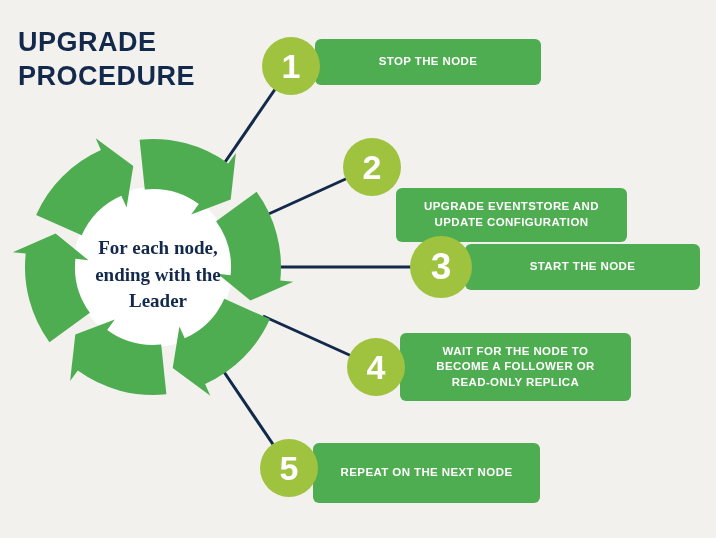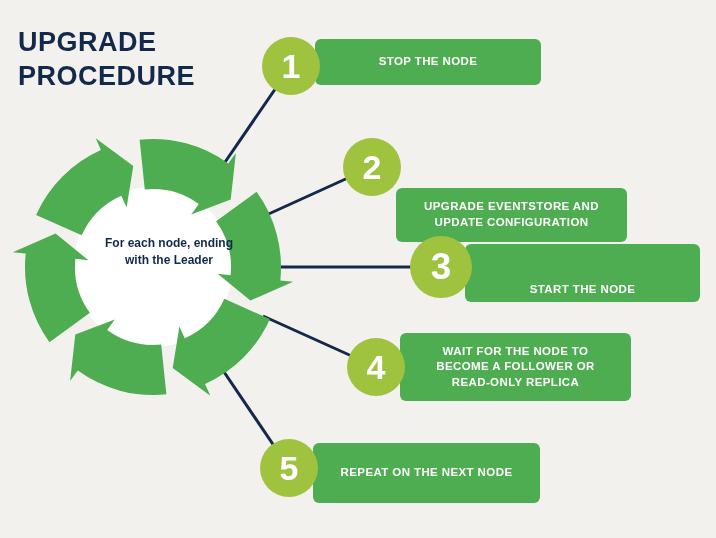--- a/index.html
+++ b/index.html
@@ -37,28 +37,29 @@
   .connector { stroke: var(--navy); stroke-width: 3; }
   .cycle {
     position: absolute;
     left: 8px;
     top: 122px;
     width: 290px;
     height: 290px;
   }
   .center-label {
     position: absolute;
-    left: 94px;
+    left: 83px;
     top: 235px;
     width: 150px;
     text-align: center;
-    font-size: 12px;
+    font-size: 19px;
     font-weight: 700;
     line-height: 1.4;
     color: var(--navy);
+    font-family: Liberation Serif, serif;
   }
   .step { display: contents; }
   .step-bar {
     position: absolute;
     background: var(--green);
     border-radius: 6px;
     color: #ffffff;
     font-weight: 700;
     font-size: 11.5px;
     letter-spacing: 0.4px;
@@ -81,21 +82,21 @@
     font-size: 34px;
     display: flex;
     align-items: center;
     justify-content: center;
   }
   
   .s1-bar { left: 315px; top: 39px;  width: 226px; height: 46px; }
   .s1-circle { left: 262px; top: 37px; }
   .s2-bar { left: 396px; top: 140px; width: 231px; height: 54px; margin-top: 48px; }
   .s2-circle { left: 343px; top: 138px; }
-  .s3-bar { left: 465px; top: 244px; width: 235px; height: 58px; align-items: flex-end; }
+  .s3-bar { left: 465px; top: 244px; width: 235px; height: 46px; }
   .s3-circle { left: 410px; top: 236px; width: 62px; height: 62px; font-size: 37px; }
   .s4-bar { left: 400px; top: 333px; width: 231px; height: 68px; padding: 16px 24px; }
   .s4-circle { left: 347px; top: 338px; }
   .s5-bar { left: 313px; top: 443px; width: 227px; height: 60px; }
   .s5-circle { left: 260px; top: 439px; }
 </style>
 </head>
 <body>
 
 <div class="canvas">

